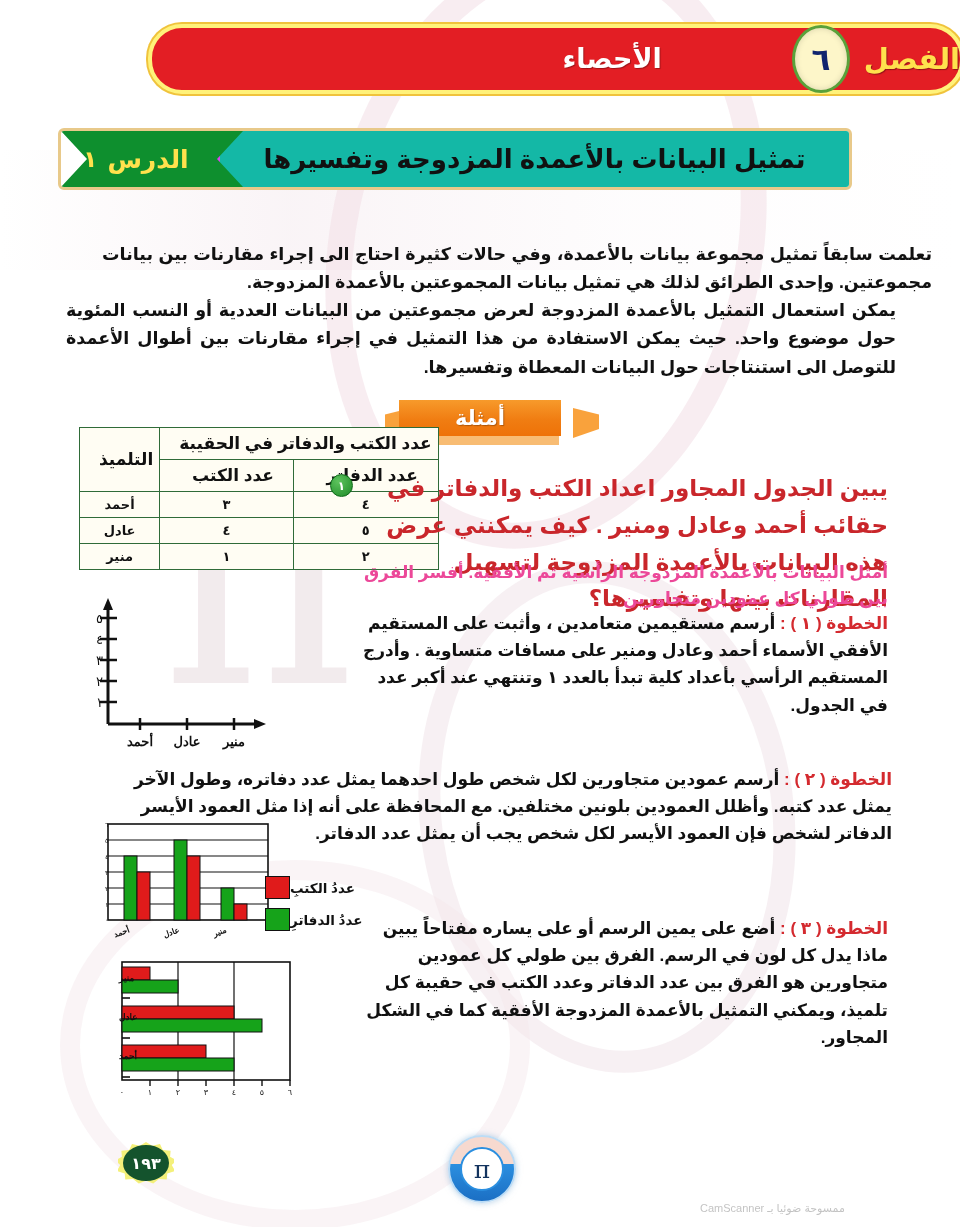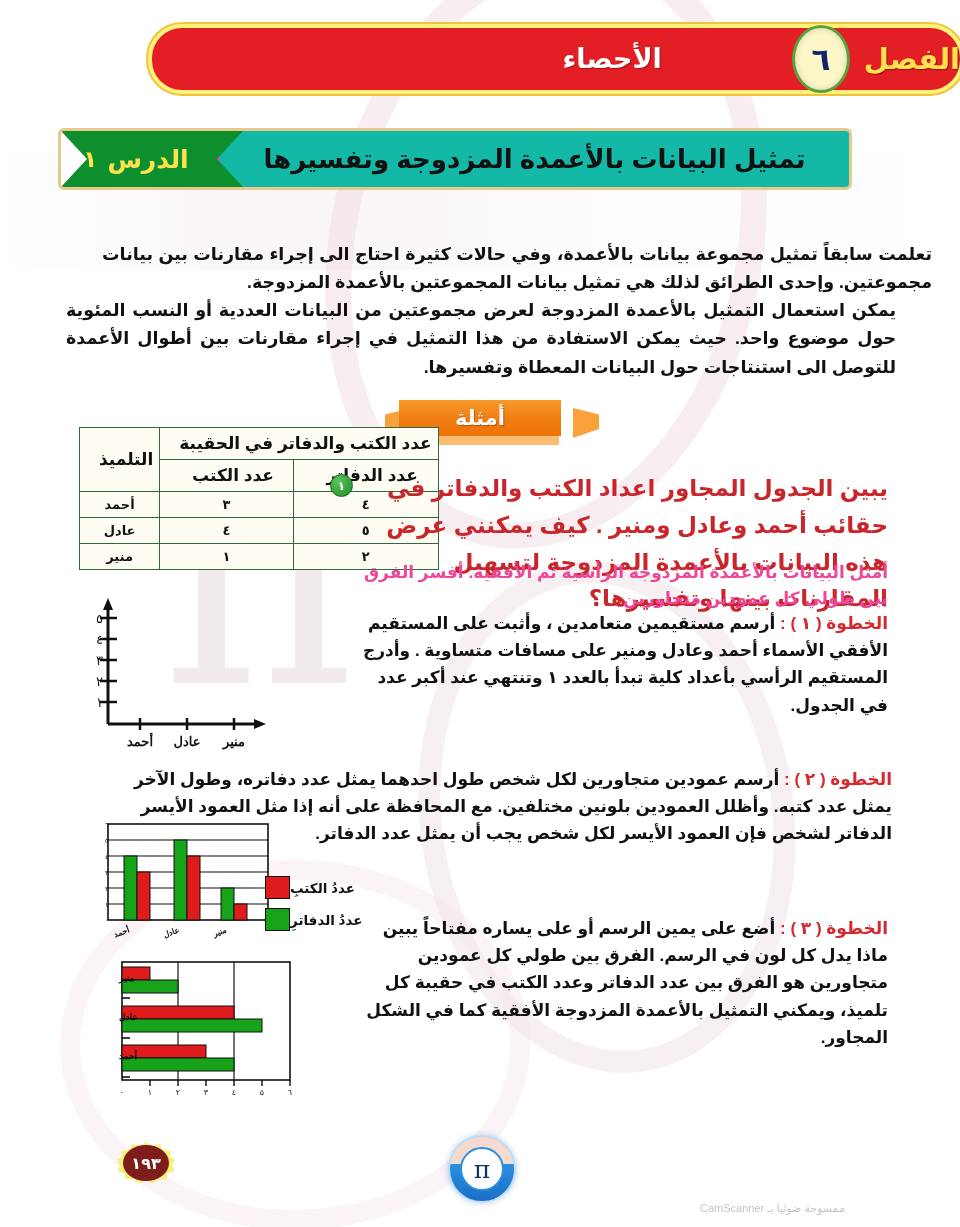--- a/index.html
+++ b/index.html
@@ -188,21 +188,21 @@
     display:flex;align-items:center;justify-content:center;
   }
   .page-badge .star{
     position:absolute;inset:0;background:#f4f07a;
     clip-path:polygon(50% 0%,61% 9%,75% 5%,80% 19%,94% 21%,93% 35%,105% 44%,96% 55%,
       102% 69%,88% 75%,87% 89%,73% 88%,63% 99%,50% 92%,37% 99%,27% 88%,13% 89%,
       12% 75%,-2% 69%,4% 55%,-5% 44%,7% 35%,6% 21%,20% 19%,25% 5%,39% 9%);
   }
   .page-badge .disc{
     position:absolute;left:5px;top:3px;right:5px;bottom:3px;border-radius:50%;
-    background:#7f1d1d;display:flex;align-items:center;justify-content:center;
+    background:#14532d;display:flex;align-items:center;justify-content:center;
     color:#ffffff;font-size:16px;font-weight:bold;font-family:"DejaVu Sans",sans-serif;
   }
   .logo{
     position:absolute;left:448px;top:1135px;width:64px;height:64px;border-radius:50%;
     background:linear-gradient(180deg,#f6d9cf 0%,#f6d9cf 42%,#2b8fe0 42%,#1b6fc4 100%);
     border:2px solid #bcdcf5;
     display:flex;align-items:center;justify-content:center;
     box-shadow:0 0 6px rgba(120,170,210,.55);
   }
   .logo .inner{

